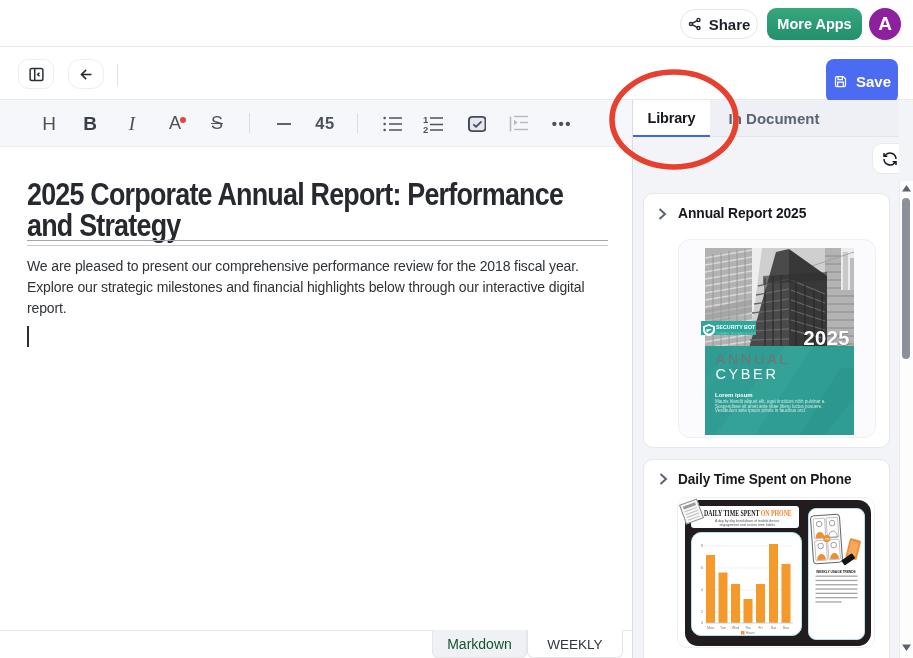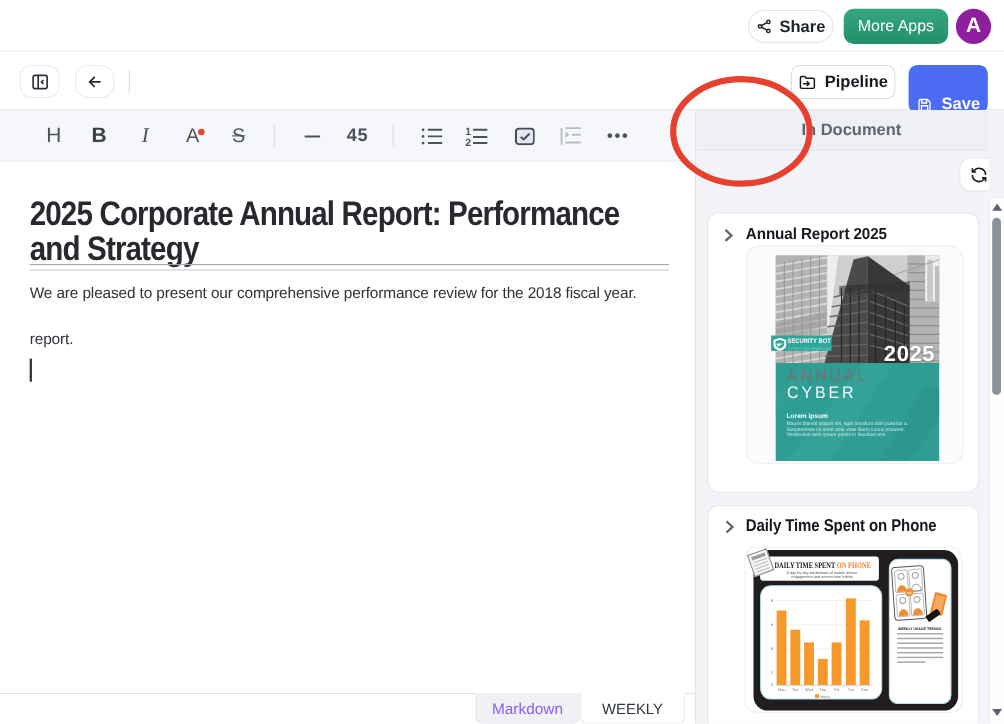--- a/index.html
+++ b/index.html
@@ -9,37 +9,37 @@
 .abs { position:absolute; }
 
 
 #topbar { left:0; top:0; width:913px; height:47px; background:#fff; border-bottom:1px solid #e7e9ed; }
 #btn-share { left:680px; top:9px; width:78px; height:30px; border:1px solid #e3e5ea; border-radius:15px;
   background:#fff; display:flex; align-items:center; justify-content:center; gap:7px;
   font-size:15px; font-weight:bold; color:#1d2129; }
 #btn-moreapps { left:767px; top:8px; width:95px; height:32px; border-radius:9px;
   background:linear-gradient(180deg,#35a77d 0%,#22906c 100%);
   display:flex; align-items:center; justify-content:center;
-  font-size:14.5px; font-weight:normal; color:#fff; }
+  font-size:14.5px; font-weight:bold; color:#fff; }
 #avatar { left:869px; top:8px; width:32px; height:32px; border-radius:50%; background:#8e1f9e;
   display:flex; align-items:center; justify-content:center; font-size:19px; font-weight:bold; color:#fff; }
 
 
 #hdr2 { left:0; top:47px; width:913px; height:53px; background:#fff; border-bottom:1px solid #e7e9ed; }
 #btn-toggle { left:18px; top:59px; width:36px; height:30px; border:1px solid #ededf1; border-radius:10px;
   background:#fff; display:flex; align-items:center; justify-content:center; }
 #btn-back { left:68px; top:59px; width:36px; height:30px; border:1px solid #ededf1; border-radius:12px;
   background:#fff; display:flex; align-items:center; justify-content:center; }
 #hdr2-sep { left:117px; top:64px; width:1px; height:22px; background:#dfe2e7; }
 #doc-title { left:131px; top:64px; font-size:18px; font-weight:bold; color:#14171c; letter-spacing:0.15px; }
 #btn-pipeline { left:719px; top:59px; width:95px; height:31px; border:1px solid #dadde3; border-radius:8px;
   background:#fff; display:flex; align-items:center; justify-content:center; gap:8px;
   font-size:15px; font-weight:bold; color:#14171c; }
 #btn-save { left:826px; top:59px; width:72px; height:44px; border-radius:8px; background:#4b6bf2;
-  display:flex; align-items:flex-end; justify-content:center; gap:8px;
+  display:flex; align-items:center; justify-content:center; gap:8px;
   font-size:15px; font-weight:bold; color:#fff; }
 
 
 #editor { left:0; top:100px; width:633px; height:558px; background:#fff; border-right:1px solid #dadde2; }
 #toolbar { left:0; top:100px; width:632px; height:47px; background:#f6f7fa; border-bottom:1px solid #ebedf0;
   color:#4c525d; }
 .tbi { position:absolute; top:100px; height:47px; display:flex; align-items:center; justify-content:center; color:#4c525d; }
 .tsep { position:absolute; top:113px; width:1px; height:20px; background:#d9dce1; }
 #h1line1 { left:27px; top:177px; font-size:31px; font-weight:bold; color:#26292e; letter-spacing:-0.9px;
   transform:scaleX(0.867); transform-origin:left top; white-space:nowrap; }
@@ -47,21 +47,21 @@
   transform:scaleX(0.867); transform-origin:left top; white-space:nowrap; }
 #hrule1 { left:27px; top:240px; width:581px; height:1px; background:#a2a6ad; }
 #hrule2 { left:27px; top:245px; width:581px; height:1px; background:#caccd1; }
 .para { left:27px; font-size:14px; color:#2e3338; letter-spacing:-0.12px; }
 #cursor { left:27px; top:326px; width:2px; height:21px; background:#2b2e33; }
 
 
 #edit-bline { left:0; top:630px; width:633px; height:1px; background:#e3e5e9; }
 #tab-md { left:432px; top:630px; width:95px; height:28px; background:#f0f1f4;
   border:1px solid #e3e5e9; border-top:none; border-radius:0 0 6px 6px;
-  display:flex; align-items:center; justify-content:center; font-size:14px; color:#8b5cf6; }
+  display:flex; align-items:center; justify-content:center; font-size:14px; color:#14532d; }
 #tab-wy { left:527px; top:630px; width:96px; height:28px; background:#fff;
   border:1px solid #e3e5e9; border-top:1px solid #fff; border-radius:0 0 6px 6px;
   display:flex; align-items:center; justify-content:center; font-size:13.5px; color:#2f353f; }
 
 
 #sidebar { left:633px; top:100px; width:280px; height:558px; background:#f2f4f8; }
 #sbtabs { left:633px; top:100px; width:280px; height:37px; background:#eef0f5; border-bottom:1px solid #e2e5ea; }
 #tab-library { left:633px; top:100px; width:77px; height:37px; background:#fff; border-bottom:2.5px solid #3a67f2;
   display:flex; align-items:center; justify-content:center; font-size:14.5px; font-weight:bold; color:#15181d; letter-spacing:-0.2px; }
 #tab-indoc { left:714px; top:100px; width:120px; height:37px;
@@ -70,21 +70,21 @@
   border-radius:10px; display:flex; align-items:center; justify-content:center; }
 
 
 .card { background:#fff; border:1px solid #e6e8ee; border-radius:10px; }
 #card1 { left:643px; top:193px; width:247px; height:255px; }
 #card2 { left:643px; top:459px; width:247px; height:210px; }
 .card-title { font-size:14.5px; font-weight:bold; color:#15181d; letter-spacing:-0.1px; transform-origin:left top; white-space:nowrap; }
 .chev { position:absolute; }
 
 
-#thumb1 { left:678px; top:223px; width:198px; height:199px; background:#fbfbfd; border:1px solid #eef0f4; border-radius:12px; overflow:hidden; }
+#thumb1 { left:678px; top:239px; width:198px; height:199px; background:#fbfbfd; border:1px solid #eef0f4; border-radius:12px; overflow:hidden; }
 #cover { position:absolute; left:26px; top:8px; width:149px; height:187px; background:#e9e9e9; overflow:visible; }
 
 
 #thumb2 { left:677px; top:497px; width:198px; height:151px; background:#fff; border:1px solid #edf0f4; border-radius:10px; }
 #infog { position:absolute; left:7px; top:2px; width:186px; height:146px; background:#211c1d; border-radius:13px; overflow:hidden; }
 
 
 #sb-track { left:899px; top:100px; width:14px; height:81px; background:#f2f4f8; }
 #sb-track2 { left:899px; top:181px; width:14px; height:477px; background:#fdfdfd; border-left:1px solid #ececee; }
 #sb-thumb { left:902px; top:198px; width:8px; height:161px; background:#8b919b; border-radius:4px; }
@@ -117,28 +117,20 @@
         <path d="M16.2 9.5 13.7 12l2.5 2.5"></path>
       </svg>
   </div>
   <div class="abs" id="btn-back">
     <svg width="17" height="17" viewBox="0 0 24 24" fill="none" stroke="#25292f" stroke-width="2.2">
         <path d="M19 12H5"></path>
         <path d="M11.5 5.5 5 12l6.5 6.5"></path>
       </svg>
   </div>
   <div class="abs" id="hdr2-sep"></div>
-  <div class="abs" id="btn-pipeline">
-    <svg width="16" height="16" viewBox="0 0 24 24" fill="none" stroke="#14171c" stroke-width="2">
-        <path d="M2.5 5.5c0-1 .8-1.8 1.8-1.8h4.2l2 2.4h9.2c1 0 1.8.8 1.8 1.8v10.3c0 1-.8 1.8-1.8 1.8H4.3c-1 0-1.8-.8-1.8-1.8z"></path>
-        <path d="M6.2 13.6h8"></path>
-        <path d="M11.2 10.4l3.2 3.2-3.2 3.2"></path>
-      </svg>
-    <span>Pipeline</span>
-  </div>
   <div class="abs" id="btn-save">
     <svg width="15" height="15" viewBox="0 0 24 24" fill="none" stroke="#fff" stroke-width="2">
         <path d="M4 6a2 2 0 0 1 2-2h10.2L20 7.8V18a2 2 0 0 1-2 2H6a2 2 0 0 1-2-2z"></path>
         <path d="M8 4v5h7V4"></path>
         <path d="M7.5 20v-7h9v7"></path>
       </svg>
     <span>Save</span>
   </div>
 
   <div class="abs" id="editor"></div>
@@ -184,29 +176,31 @@
         <path d="M11 7.5h8M5 14.5h14M5 1.5h14" stroke="#b6bcc6"></path>
       </svg>
   </div>
   <div class="tbi" style="left:549px; width:26px; font-size:15px; font-weight:bold; letter-spacing:1.5px;">•••</div>
 
   <div class="abs" id="h1line1">2025 Corporate Annual Report: Performance</div>
   <div class="abs" id="h1line2">and Strategy</div>
   <div class="abs" id="hrule1"></div>
   <div class="abs" id="hrule2"></div>
   <div class="abs para" style="top:257.5px;">We are pleased to present our comprehensive performance review for the 2018 fiscal year.</div>
+  <div class="abs para" style="top:278.5px;">Explore our strategic milestones and financial highlights below through our interactive digital</div>
   <div class="abs para" style="top:299.5px;">report.</div>
   <div class="abs" id="cursor"></div>
 
   <div class="abs" id="edit-bline"></div>
   <div class="abs" id="tab-md">Markdown</div>
   <div class="abs" id="tab-wy">WEEKLY</div>
 
   <div class="abs" id="sidebar"></div>
   <div class="abs" id="sbtabs"></div>
+  <div class="abs" id="tab-library">Library</div>
   <div class="abs" id="tab-indoc">In Document</div>
   <div class="abs" id="btn-refresh">
     <svg width="16" height="16" viewBox="0 0 24 24" fill="none" stroke="#15181d" stroke-width="2.2">
       <g transform="scale(-1,1) translate(-24,0)">
           <path d="M3 12a9 9 0 0 1 15.5-6.2L21 8"></path>
           <path d="M21 3v5h-5"></path>
       <path d="M21 12a9 9 0 0 1-15.5 6.2L3 16"></path>
           <path d="M3 21v-5h5"></path>
         </g>
       </svg>

